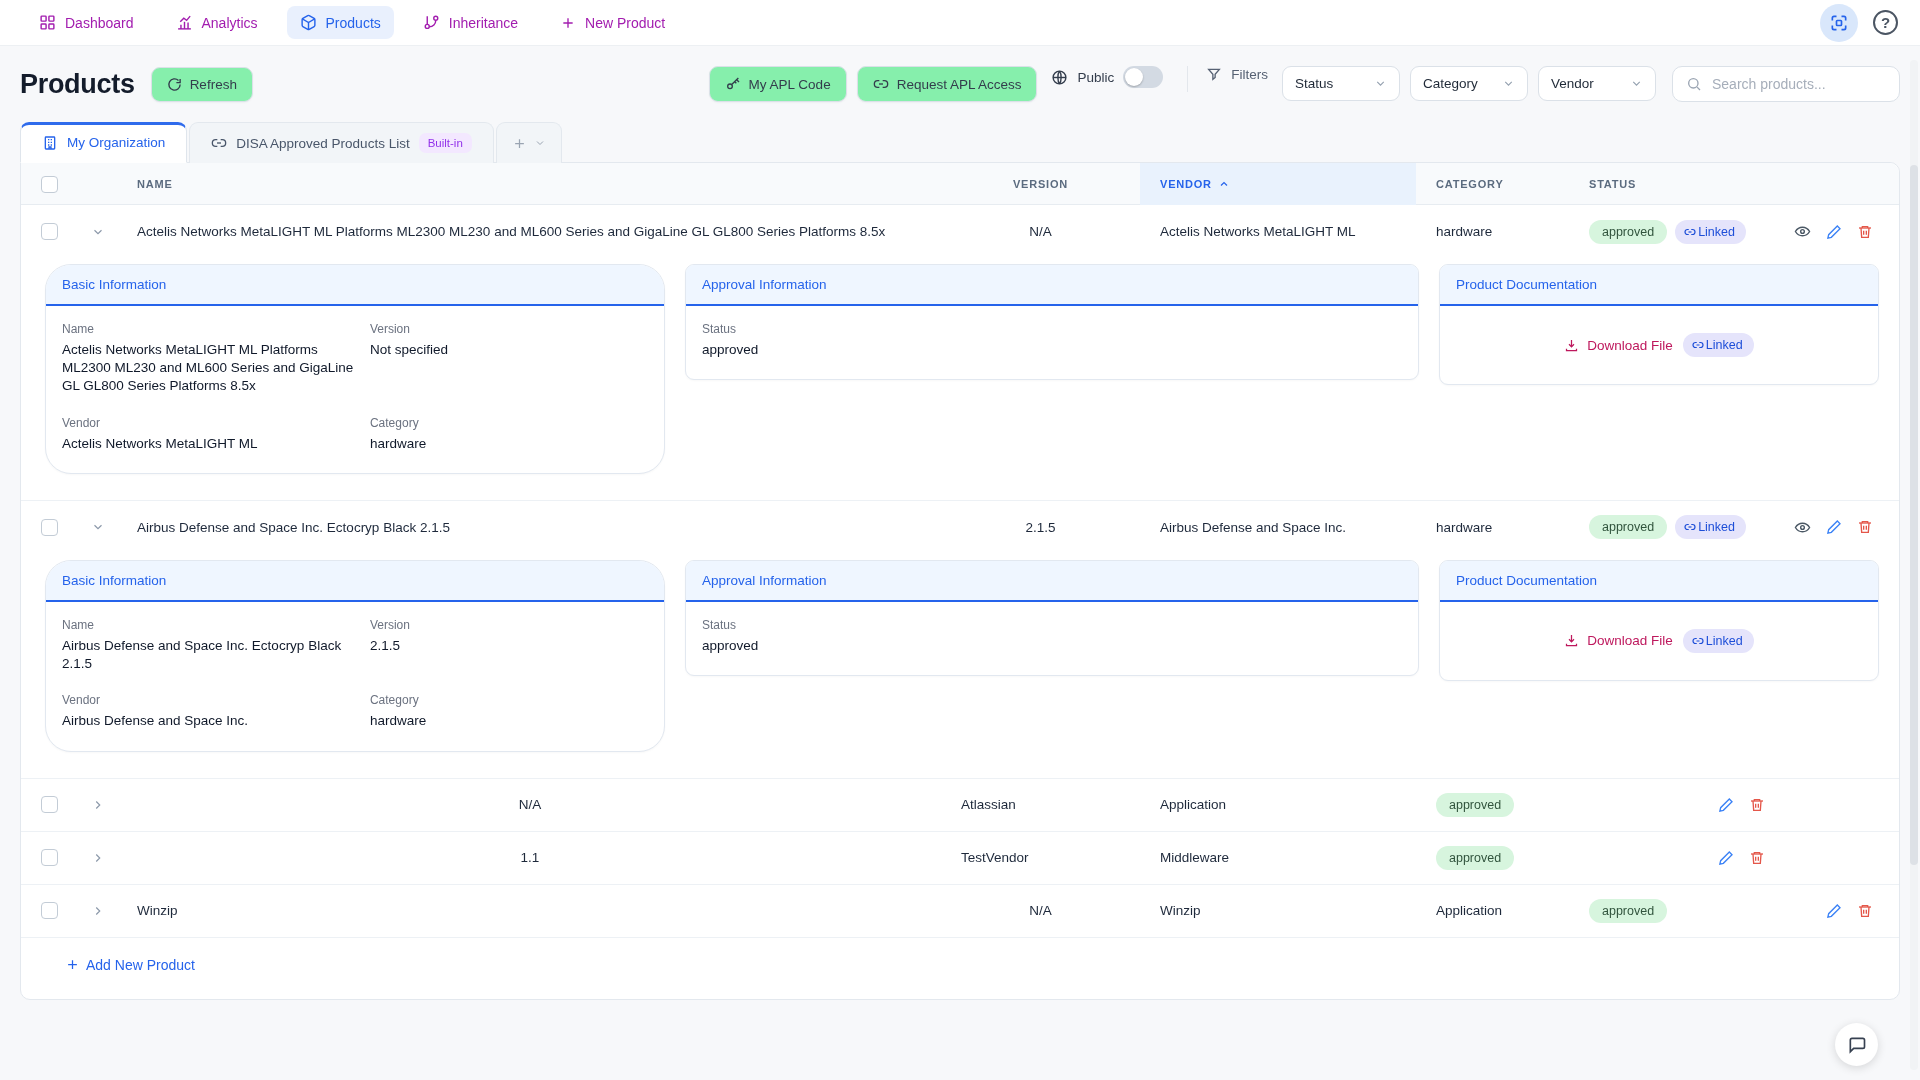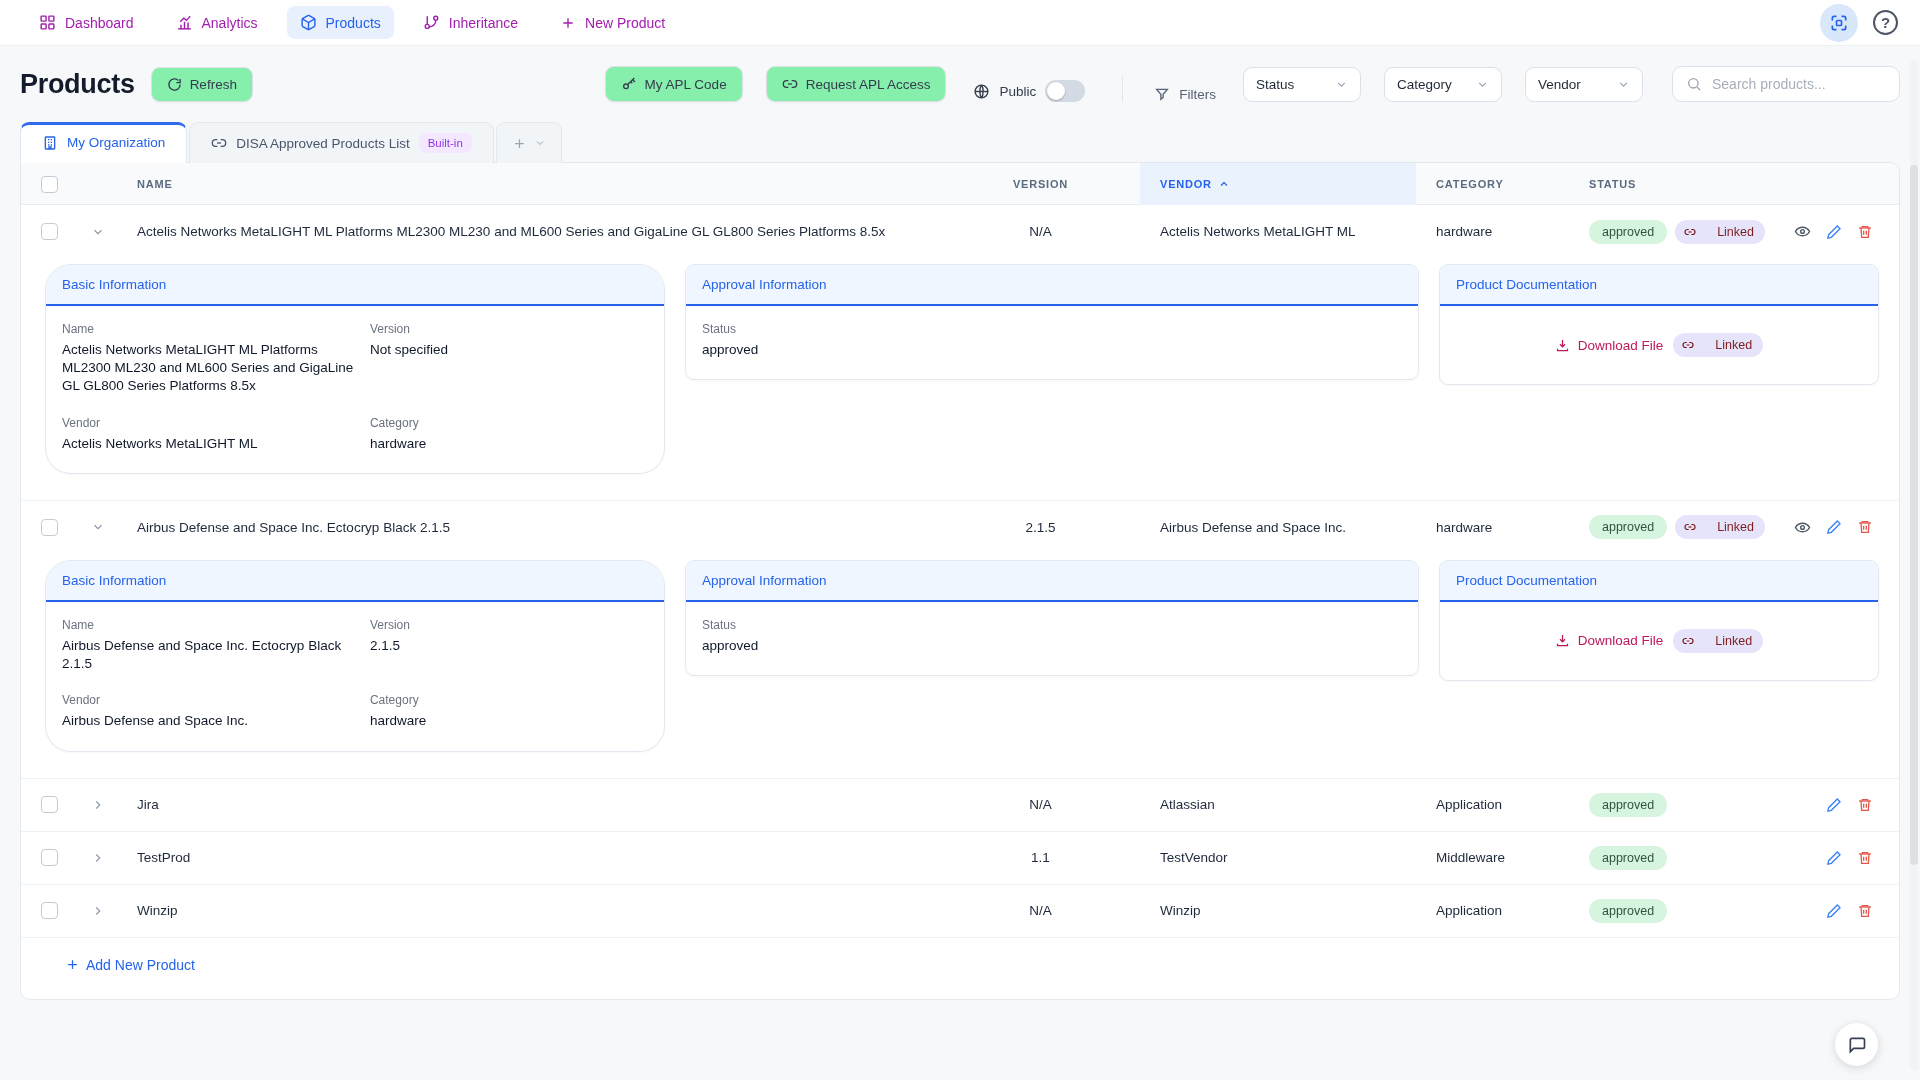--- a/index.html
+++ b/index.html
@@ -22,21 +22,21 @@
   .help-btn { width:25px; height:25px; border-radius:50%; border:2px solid #4b5563; color:#4b5563;
     font-size:15px; font-weight:bold; display:flex; align-items:center; justify-content:center; cursor:pointer; }
 
   
   .page-head { display:flex; align-items:center; padding:20px 20px 0 20px; }
   .page-title { font-size:27px; font-weight:700; color:#141c2b; letter-spacing:-.3px; }
   .btn-outline { display:flex; align-items:center; gap:8px; background:#86efac; border:1px solid #dbe1e8;
     border-radius:9px; padding:9px 15px; font-size:13.5px; color:#333d4c; white-space:nowrap;
     box-shadow:0 1px 2px rgba(16,24,40,.04); cursor:pointer; }
   .refresh-btn { margin-left:16px; }
-  .head-right { margin-left:auto; display:flex; align-items:flex-end; gap:23px; }
+  .head-right { margin-left:auto; display:flex; align-items:flex-start; gap:10px; }
   .public-wrap { display:flex; align-items:center; gap:9px; font-size:13.5px; color:#333d4c; margin:0 6px 0 4px; }
   .toggle { width:40px; height:22px; border-radius:11px; background:#d3dae3; position:relative; cursor:pointer; }
   .toggle .knob { position:absolute; left:2px; top:2px; width:18px; height:18px; border-radius:50%;
     background:#fff; box-shadow:0 1px 2px rgba(0,0,0,.25); }
   .vdiv { width:1px; height:26px; background:#e3e7ec; margin:0 8px; }
   .filters { display:flex; align-items:center; gap:9px; color:#566173; font-size:13.5px; margin-right:4px; cursor:pointer; }
   .select { display:flex; align-items:center; justify-content:space-between; width:118px; background:#fff;
     border:1px solid #dbe1e8; border-radius:9px; padding:9px 12px; font-size:13.5px; color:#1f2937; cursor:pointer; }
   .select .chev { color:#93a0af; }
   .search { display:flex; align-items:center; gap:10px; width:228px; background:#fff; border:1px solid #dbe1e8;
@@ -74,22 +74,22 @@
   .cell-name { padding:0 30px 0 18px; line-height:1.3; }
   .cell-version { text-align:center; }
   .cell-pad { padding-left:20px; }
   .cell-status { padding-left:20px; display:flex; align-items:center; gap:8px; }
   .cell-actions { display:flex; justify-content:flex-end; align-items:center; gap:15px; padding-right:26px; }
   .act { cursor:pointer; display:flex; }
   .act.view { color:#4b5865; }
   .act.edit { color:#3b82f6; }
   .act.del  { color:#e4574a; }
   .b-approved { background:#d7f5de; color:#31543d; padding:5px 13px; border-radius:999px; font-size:12.5px; }
-  .b-linked { background:#e5e4fb; color:#7f1d1d; padding:5px 11px 5px 9px; border-radius:999px; font-size:12.5px;
-    display:inline-flex; align-items:center; gap:21px; }
+  .b-linked { background:#e5e4fb; color:#1d4ed8; padding:5px 11px 5px 9px; border-radius:999px; font-size:12.5px;
+    display:inline-flex; align-items:center; gap:2px; }
 
   
   .details { display:flex; align-items:flex-start; gap:20px; padding:6px 20px 26px 24px; border-bottom:1px solid #edf1f5; }
   .panel { border:1px solid #e2e8f0; border-radius:9px; background:#fff; overflow:hidden;
     box-shadow:0 1px 2px rgba(16,24,40,.03); }
   .panel-a { width:620px;border-radius:26px; }
   .panel-b { flex:1; }
   .panel-c { width:440px; }
   .panel-head { background:#eff6ff; padding:12px 16px; color:#2563eb; font-size:13.5px;
     border-bottom:2px solid #2563eb; }
@@ -539,21 +539,20 @@
 
   <div class="grid-row trow">
     <div class="c-center">
         <span class="checkbox"></span>
       </div>
     <div class="chev-btn">
         <svg width="14" height="14" viewBox="0 0 24 24" fill="none" stroke="currentColor" stroke-width="2">
           <path d="M9 6l6 6-6 6"></path>
         </svg>
       </div>
-    <div class="cell-name">Jira</div>
     <div class="cell-version">N/A</div>
     <div class="cell-pad">Atlassian</div>
     <div class="cell-pad">Application</div>
     <div class="cell-status">
         <span class="b-approved">approved</span>
       </div>
     <div class="cell-actions">
       <span class="act edit">
           <svg width="16" height="16" viewBox="0 0 24 24" fill="none" stroke="currentColor" stroke-width="2">
             <path d="M17 3l4 4L8 20l-5.2 1.2L4 16z"></path>
@@ -572,21 +571,20 @@
 
   <div class="grid-row trow">
     <div class="c-center">
         <span class="checkbox"></span>
       </div>
     <div class="chev-btn">
         <svg width="14" height="14" viewBox="0 0 24 24" fill="none" stroke="currentColor" stroke-width="2">
           <path d="M9 6l6 6-6 6"></path>
         </svg>
       </div>
-    <div class="cell-name">TestProd</div>
     <div class="cell-version">1.1</div>
     <div class="cell-pad">TestVendor</div>
     <div class="cell-pad">Middleware</div>
     <div class="cell-status">
         <span class="b-approved">approved</span>
       </div>
     <div class="cell-actions">
       <span class="act edit">
           <svg width="16" height="16" viewBox="0 0 24 24" fill="none" stroke="currentColor" stroke-width="2">
             <path d="M17 3l4 4L8 20l-5.2 1.2L4 16z"></path>

